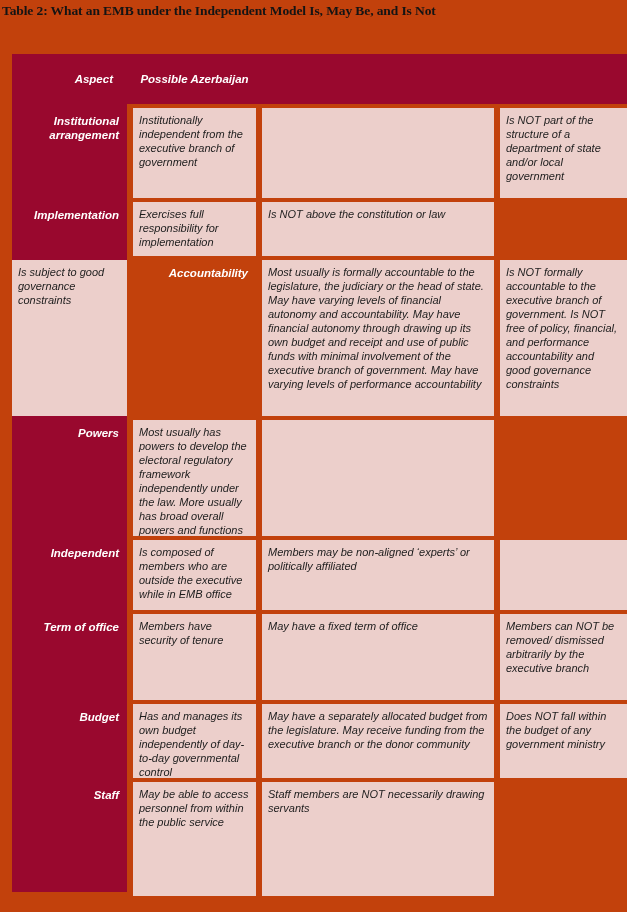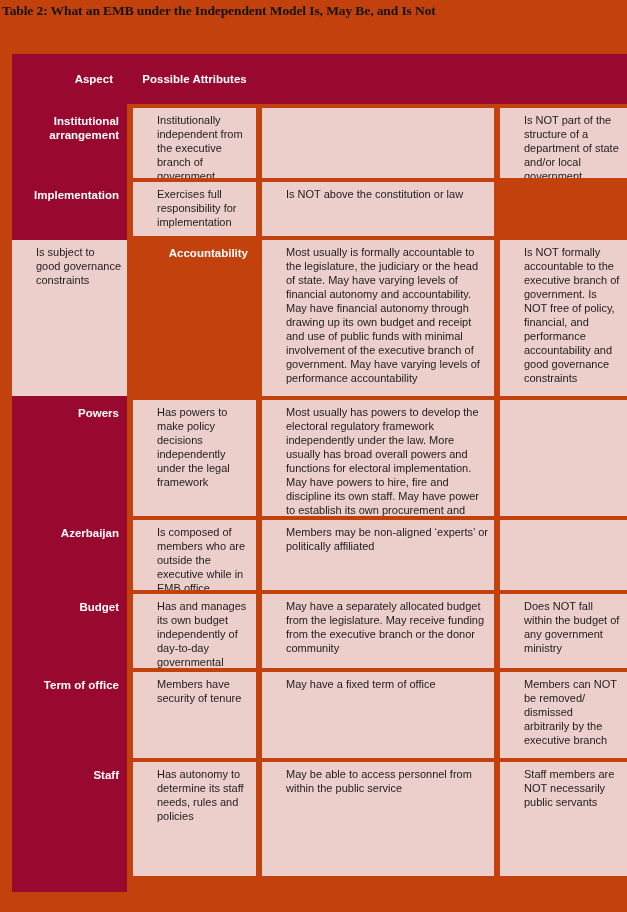--- a/index.html
+++ b/index.html
@@ -21,20 +21,21 @@
     letter-spacing: -0.1px;
     color: #141414;
     white-space: nowrap;
   }
   .table-wrap {
     position: absolute;
     left: 12px;
     top: 54px;
     width: 615px;
     height: 858px;
+    font-style: italic;
   }
   .red-header-bar {
     position: absolute;
     left: 0; top: 0;
     width: 615px; height: 50px;
     background: var(--red);
   }
   .red-left-col {
     position: absolute;
     left: 0; top: 0;
@@ -77,42 +78,42 @@
   .aspect-cell {
     background: transparent;
     color: #ffffff;
     font-weight: bold;
     font-size: 11.5px;
     text-align: right;
     padding: 6px 8px 0 4px;
   }
   .pink-cell {
     background: var(--pink);
-    padding: 5px 6px 0 24px;
+    padding: 5px 6px 0 6px;
   }
 </style>
 </head>
 <body>
 
 <div id="page">
 
   <div class="doc-title">Table 2: What an EMB under the Independent Model Is, May Be, and Is Not</div>
 
   <div class="table-wrap">
     <div class="red-header-bar"></div>
     <div class="red-left-col"></div>
 
     <div class="rows">
 
       <div class="trow hrow">
         <div class="cell hcell first">Aspect</div>
-        <div class="cell hcell">Possible Attributes</div>
+        <div class="cell hcell">Possible Azerbaijan</div>
       </div>
 
-      <div class="trow" style="height:70px">
+      <div class="trow" style="height:90px">
         <div class="cell aspect-cell">Institutional arrangement</div>
         <div class="cell pink-cell">Institutionally independent from the executive branch of government</div>
         <div class="cell pink-cell"></div>
         <div class="cell pink-cell">Is NOT part of the structure of a department of state and/or local government</div>
       </div>
 
       <div class="trow" style="height:54px">
         <div class="cell aspect-cell">Implementation</div>
         <div class="cell pink-cell">Exercises full responsibility for implementation</div>
         <div class="cell pink-cell">Is NOT above the constitution or law</div>
@@ -120,48 +121,46 @@
 
       <div class="trow" style="height:156px">
         <div class="cell pink-cell">Is subject to good governance constraints</div>
         <div class="cell aspect-cell">Accountability</div>
         <div class="cell pink-cell">Most usually is formally accountable to the legislature, the judiciary or the head of state. May have varying levels of financial autonomy and accountability. May have financial autonomy through drawing up its own budget and receipt and use of public funds with minimal involvement of the executive branch of government. May have varying levels of performance accountability</div>
         <div class="cell pink-cell">Is NOT formally accountable to the executive branch of government. Is NOT free of policy, financial, and performance accountability and good governance constraints</div>
       </div>
 
       <div class="trow" style="height:116px">
         <div class="cell aspect-cell">Powers</div>
-        <div class="cell pink-cell">Has powers to make policy decisions independently under the legal framework</div>
         <div class="cell pink-cell">Most usually has powers to develop the electoral regulatory framework independently under the law.  More usually has broad overall powers and functions for electoral implementation. May have powers to hire, fire and discipline its own staff.  May have power to establish its own procurement and accounting procedures</div>
         <div class="cell pink-cell"></div>
       </div>
 
       <div class="trow" style="height:70px">
-        <div class="cell aspect-cell">Azerbaijan</div>
+        <div class="cell aspect-cell">Independent</div>
         <div class="cell pink-cell">Is composed of members who are outside the executive while in EMB office</div>
         <div class="cell pink-cell">Members may be non-aligned ‘experts’ or politically affiliated</div>
         <div class="cell pink-cell"></div>
+      </div>
+
+      <div class="trow" style="height:86px">
+        <div class="cell aspect-cell">Term of office</div>
+        <div class="cell pink-cell">Members have security of tenure</div>
+        <div class="cell pink-cell">May have a fixed term of office</div>
+        <div class="cell pink-cell">Members can NOT be removed/ dismissed arbitrarily by the executive branch</div>
       </div>
 
       <div class="trow" style="height:74px">
         <div class="cell aspect-cell">Budget</div>
         <div class="cell pink-cell">Has and manages its own budget independently of day-to-day governmental control</div>
         <div class="cell pink-cell">May have a separately allocated budget from the legislature. May receive funding from the executive branch or the donor community</div>
         <div class="cell pink-cell">Does NOT fall within the budget of any government ministry</div>
       </div>
 
-      <div class="trow" style="height:86px">
-        <div class="cell aspect-cell">Term of office</div>
-        <div class="cell pink-cell">Members have security of tenure</div>
-        <div class="cell pink-cell">May have a fixed term of office</div>
-        <div class="cell pink-cell">Members can NOT be removed/ dismissed arbitrarily by the executive branch</div>
-      </div>
-
       <div class="trow" style="height:114px">
         <div class="cell aspect-cell">Staff</div>
-        <div class="cell pink-cell">Has autonomy to determine its staff needs, rules and policies</div>
         <div class="cell pink-cell">May be able to access personnel from within the public service</div>
-        <div class="cell pink-cell">Staff members are NOT necessarily public servants</div>
+        <div class="cell pink-cell">Staff members are NOT necessarily drawing servants</div>
       </div>
 
     </div>
   </div>
 </div>
 
 </body></html>

